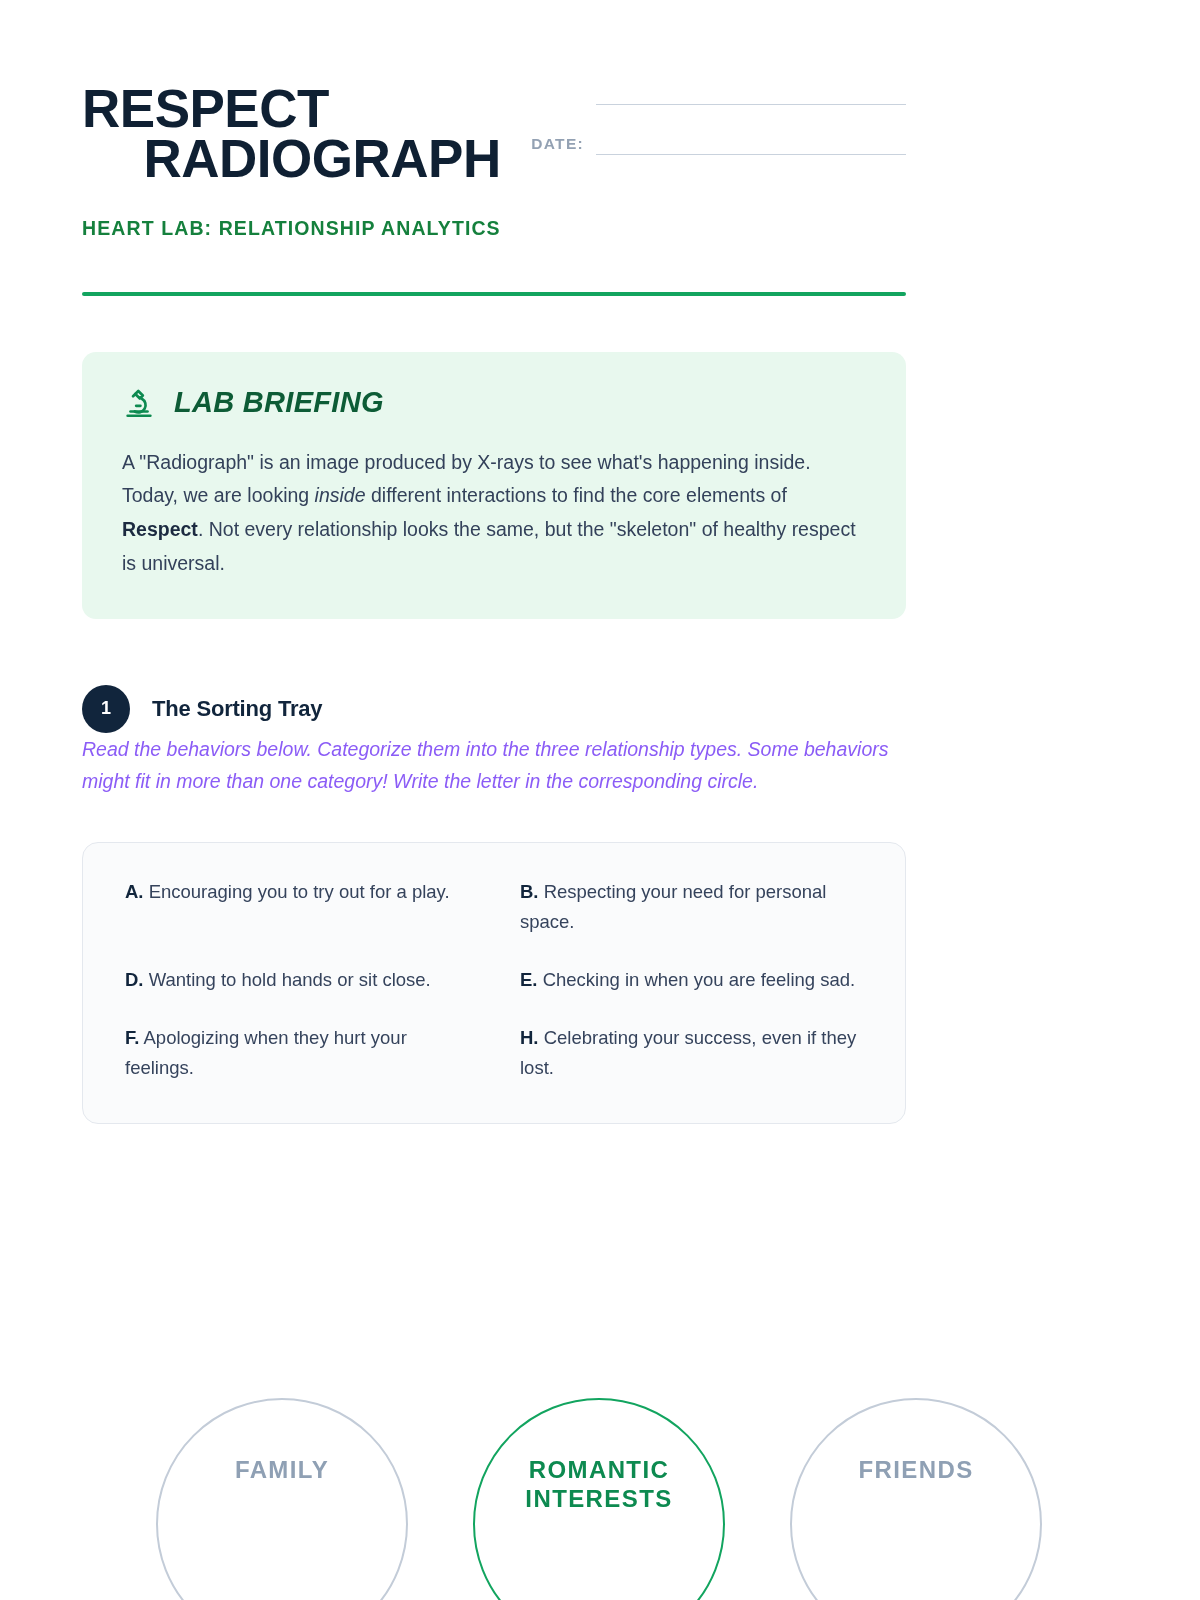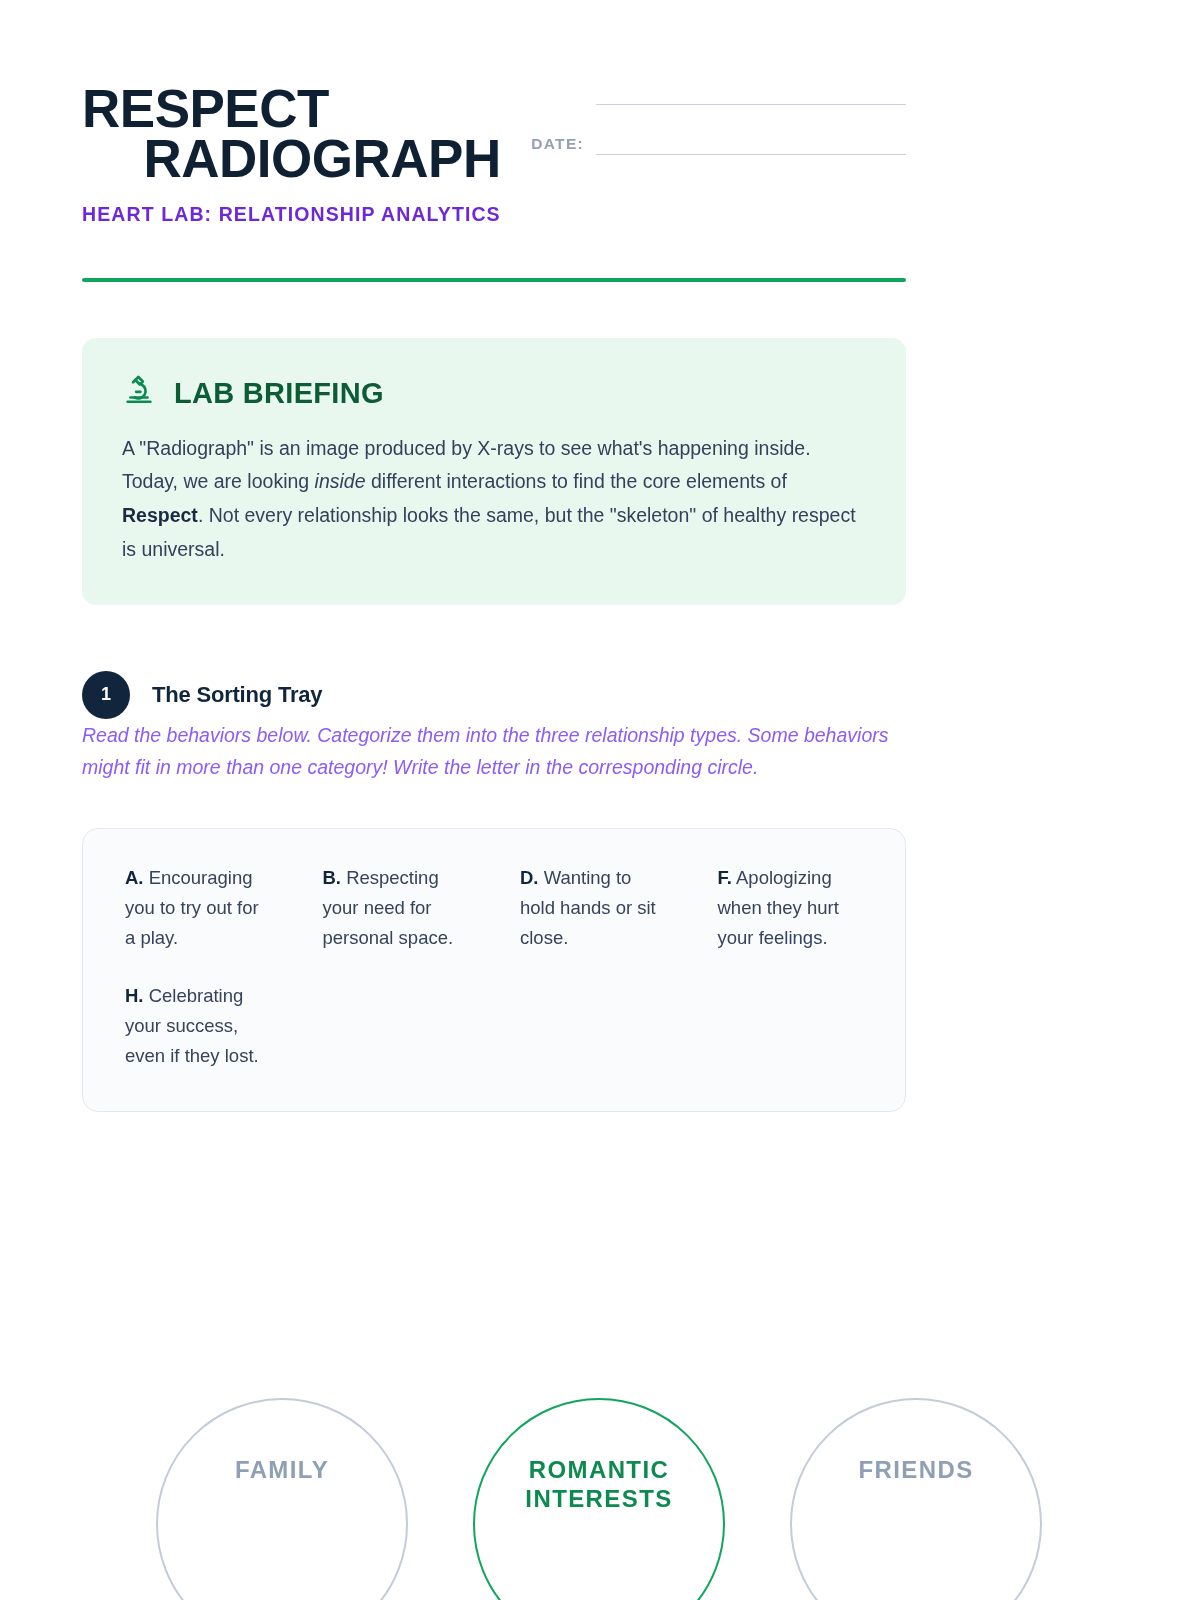--- a/index.html
+++ b/index.html
@@ -33,25 +33,25 @@
     font-size: 53px;
     line-height: 0.95;
     font-weight: 800;
     letter-spacing: -0.5px;
     color: #0f2033;
     margin: 0;
     text-transform: uppercase;
   }
   .doc-title .line2 { display: block; text-align: right; }
   .doc-subtitle {
-    margin-top: 18px;
+    margin-top: 32px;
     font-size: 19.5px;
     font-weight: 700;
     letter-spacing: 1.1px;
-    color: #6d28d9;
+    color: #15803d;
     text-transform: uppercase;
   }
   .meta-block {
     width: 400px;
     padding-top: 10px;
   }
   .meta-row {
     display: flex;
     align-items: flex-end;
     justify-content: flex-end;
@@ -81,22 +81,23 @@
 
   
   .briefing {
     margin-top: 56px;
     background: #e8f8ee;
     border-radius: 14px;
     padding: 34px 40px 38px 40px;
   }
   .briefing-head {
     display: flex;
-    align-items: flex-end;
+    align-items: flex-start;
     gap: 18px;
+    font-style: italic;
   }
   .briefing-title {
     font-size: 29px;
     font-weight: 800;
     letter-spacing: 0.3px;
     color: #0d5c36;
     text-transform: uppercase;
   }
   .micro-icon { display: block; }
   .briefing-body {
@@ -146,21 +147,21 @@
   }
 
   
   .behaviors {
     margin-top: 44px;
     border: 1.5px solid #e4e8ee;
     border-radius: 16px;
     background: #fafbfc;
     padding: 34px 42px 40px 42px;
     display: grid;
-    grid-template-columns: 1fr 1fr 1fr 1fr;
+    grid-template-columns: 1fr 1fr;
     column-gap: 52px;
     row-gap: 28px;
   }
   .behavior {
     font-size: 18.5px;
     line-height: 1.62;
     color: #35435c;
   }
   .behavior .letter {
     font-weight: 700;
@@ -265,20 +266,24 @@
       </div>
       <div class="behavior">
         <span class="letter">B.</span>
         <span>Respecting your need for personal space.</span>
       </div>
       <div class="behavior">
         <span class="letter">D.</span>
         <span>Wanting to hold hands or sit close.</span>
       </div>
       <div class="behavior">
+        <span class="letter">E.</span>
+        <span>Checking in when you are feeling sad.</span>
+      </div>
+      <div class="behavior">
         <span class="letter">F.</span>
         <span>Apologizing when they hurt your feelings.</span>
       </div>
       <div class="behavior">
         <span class="letter">H.</span>
         <span>Celebrating your success, even if they lost.</span>
       </div>
     </div>
   </div>
 

